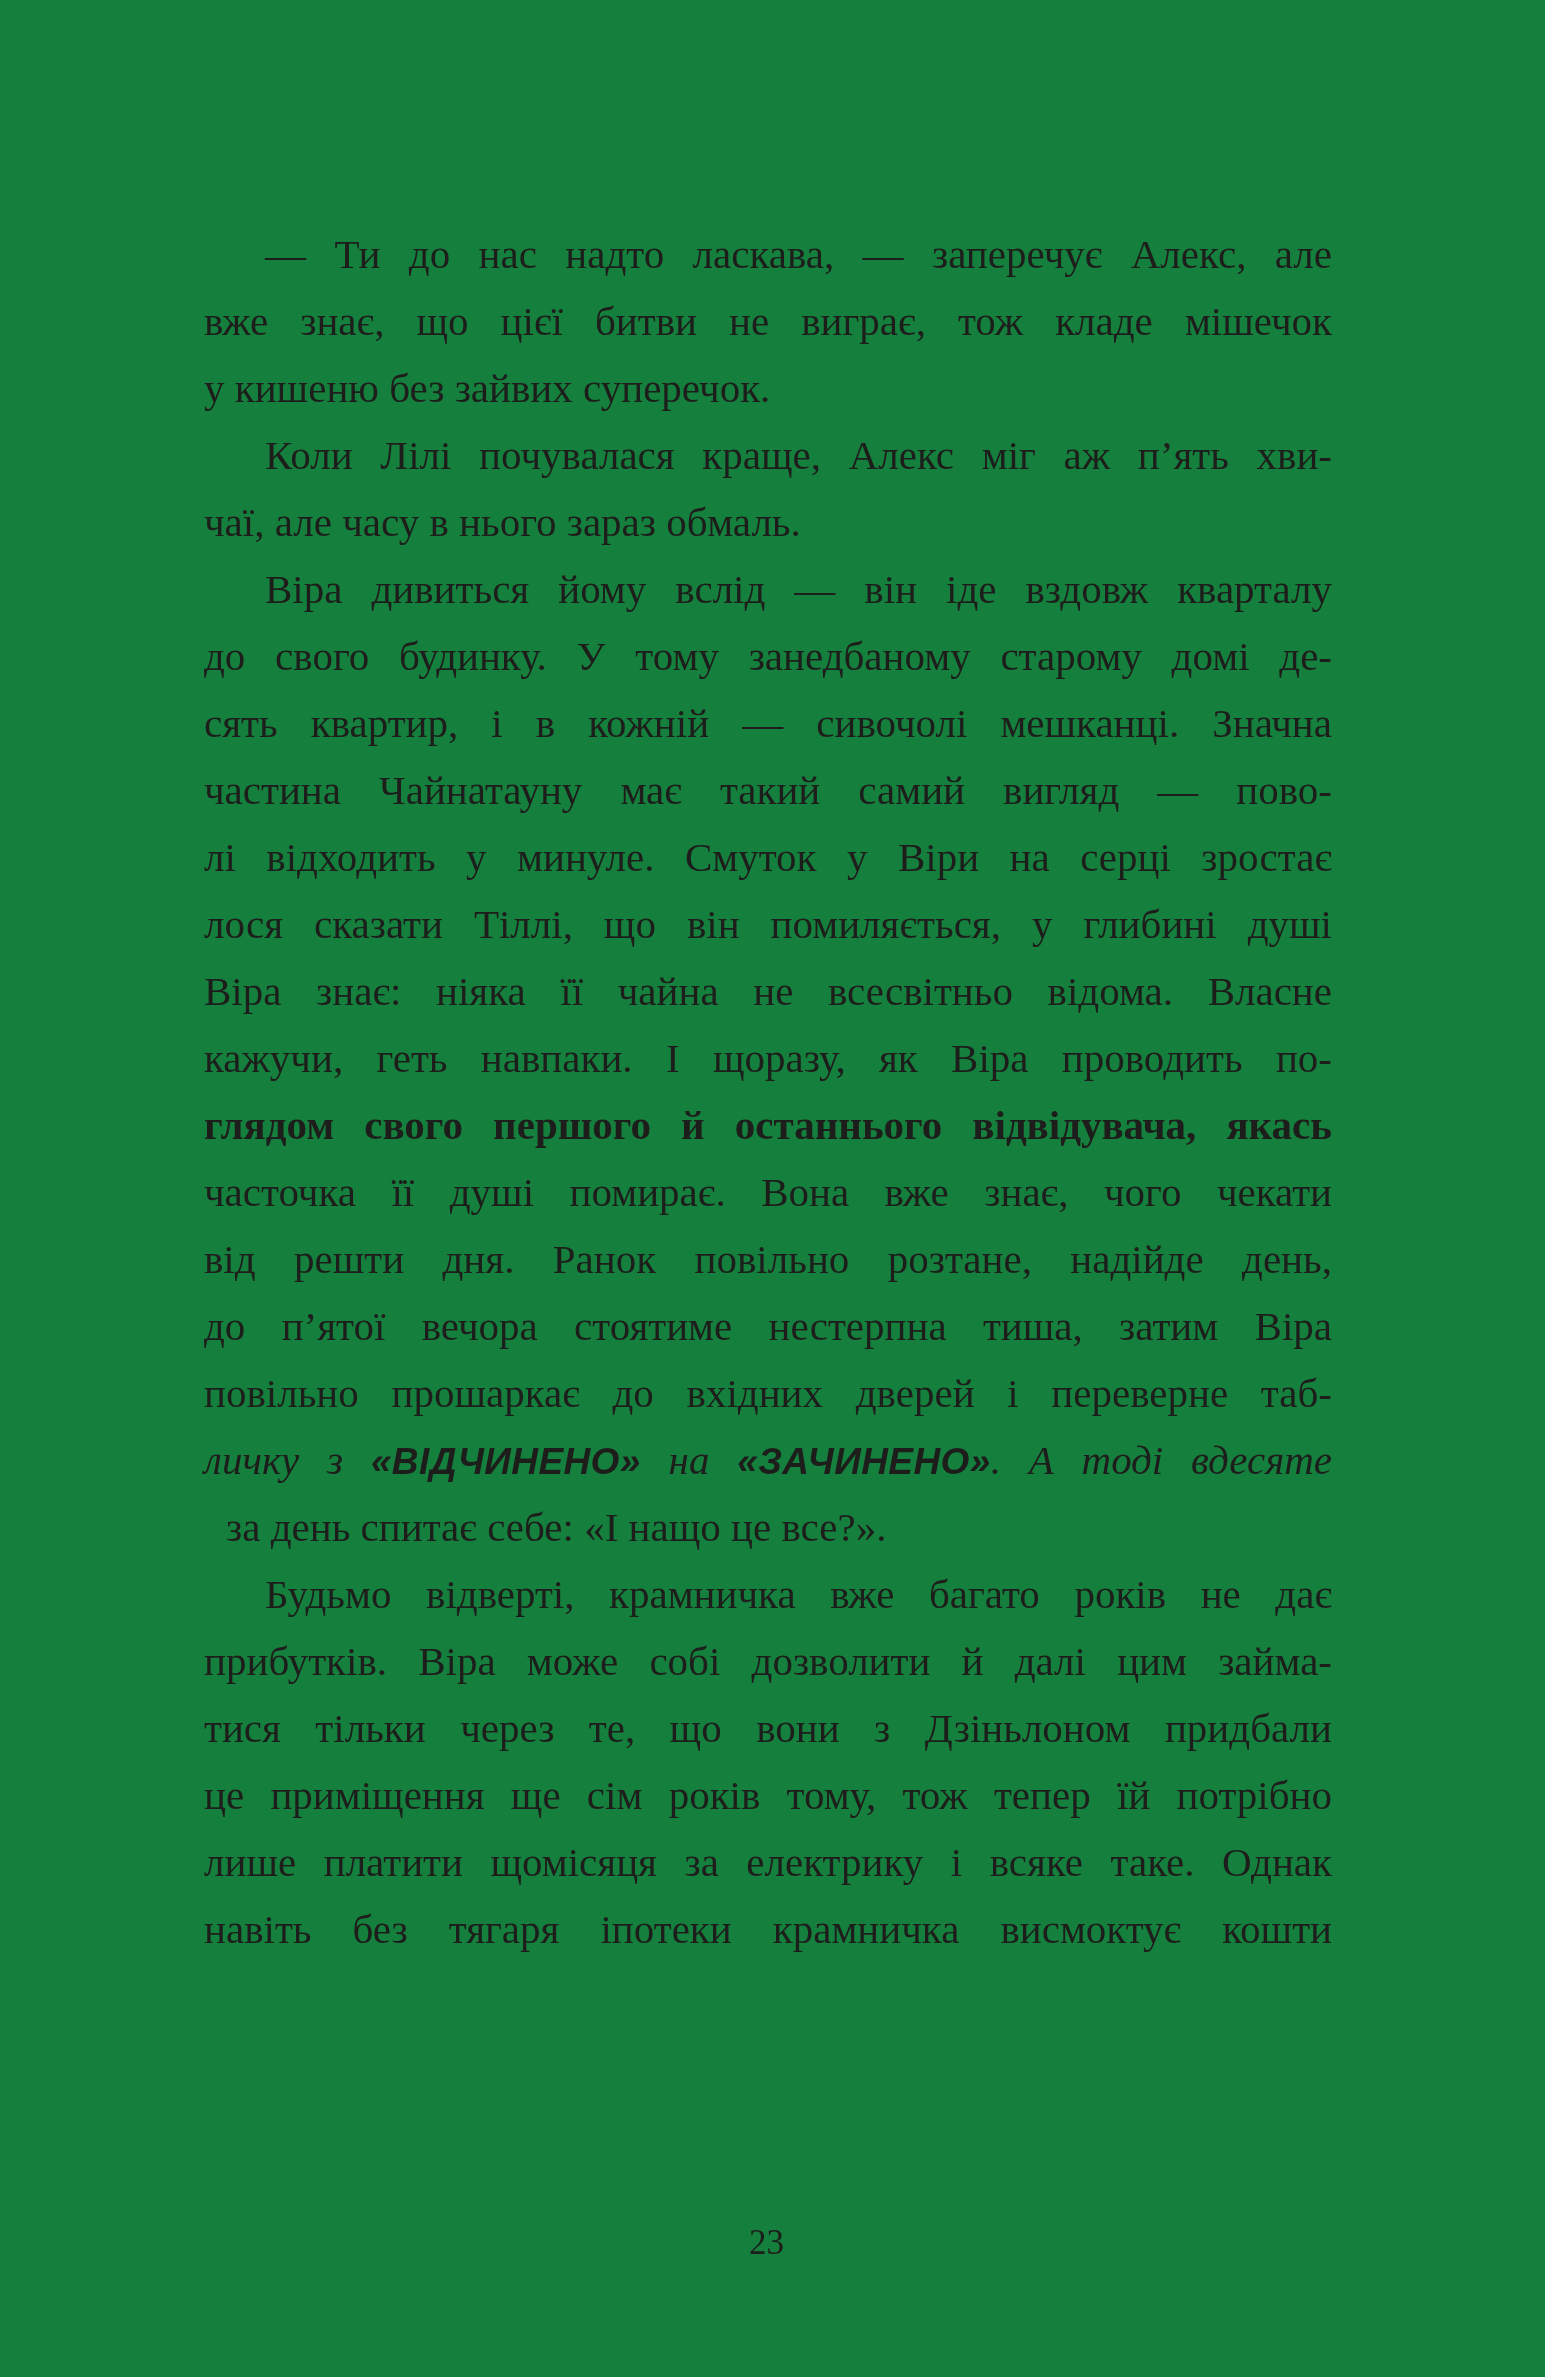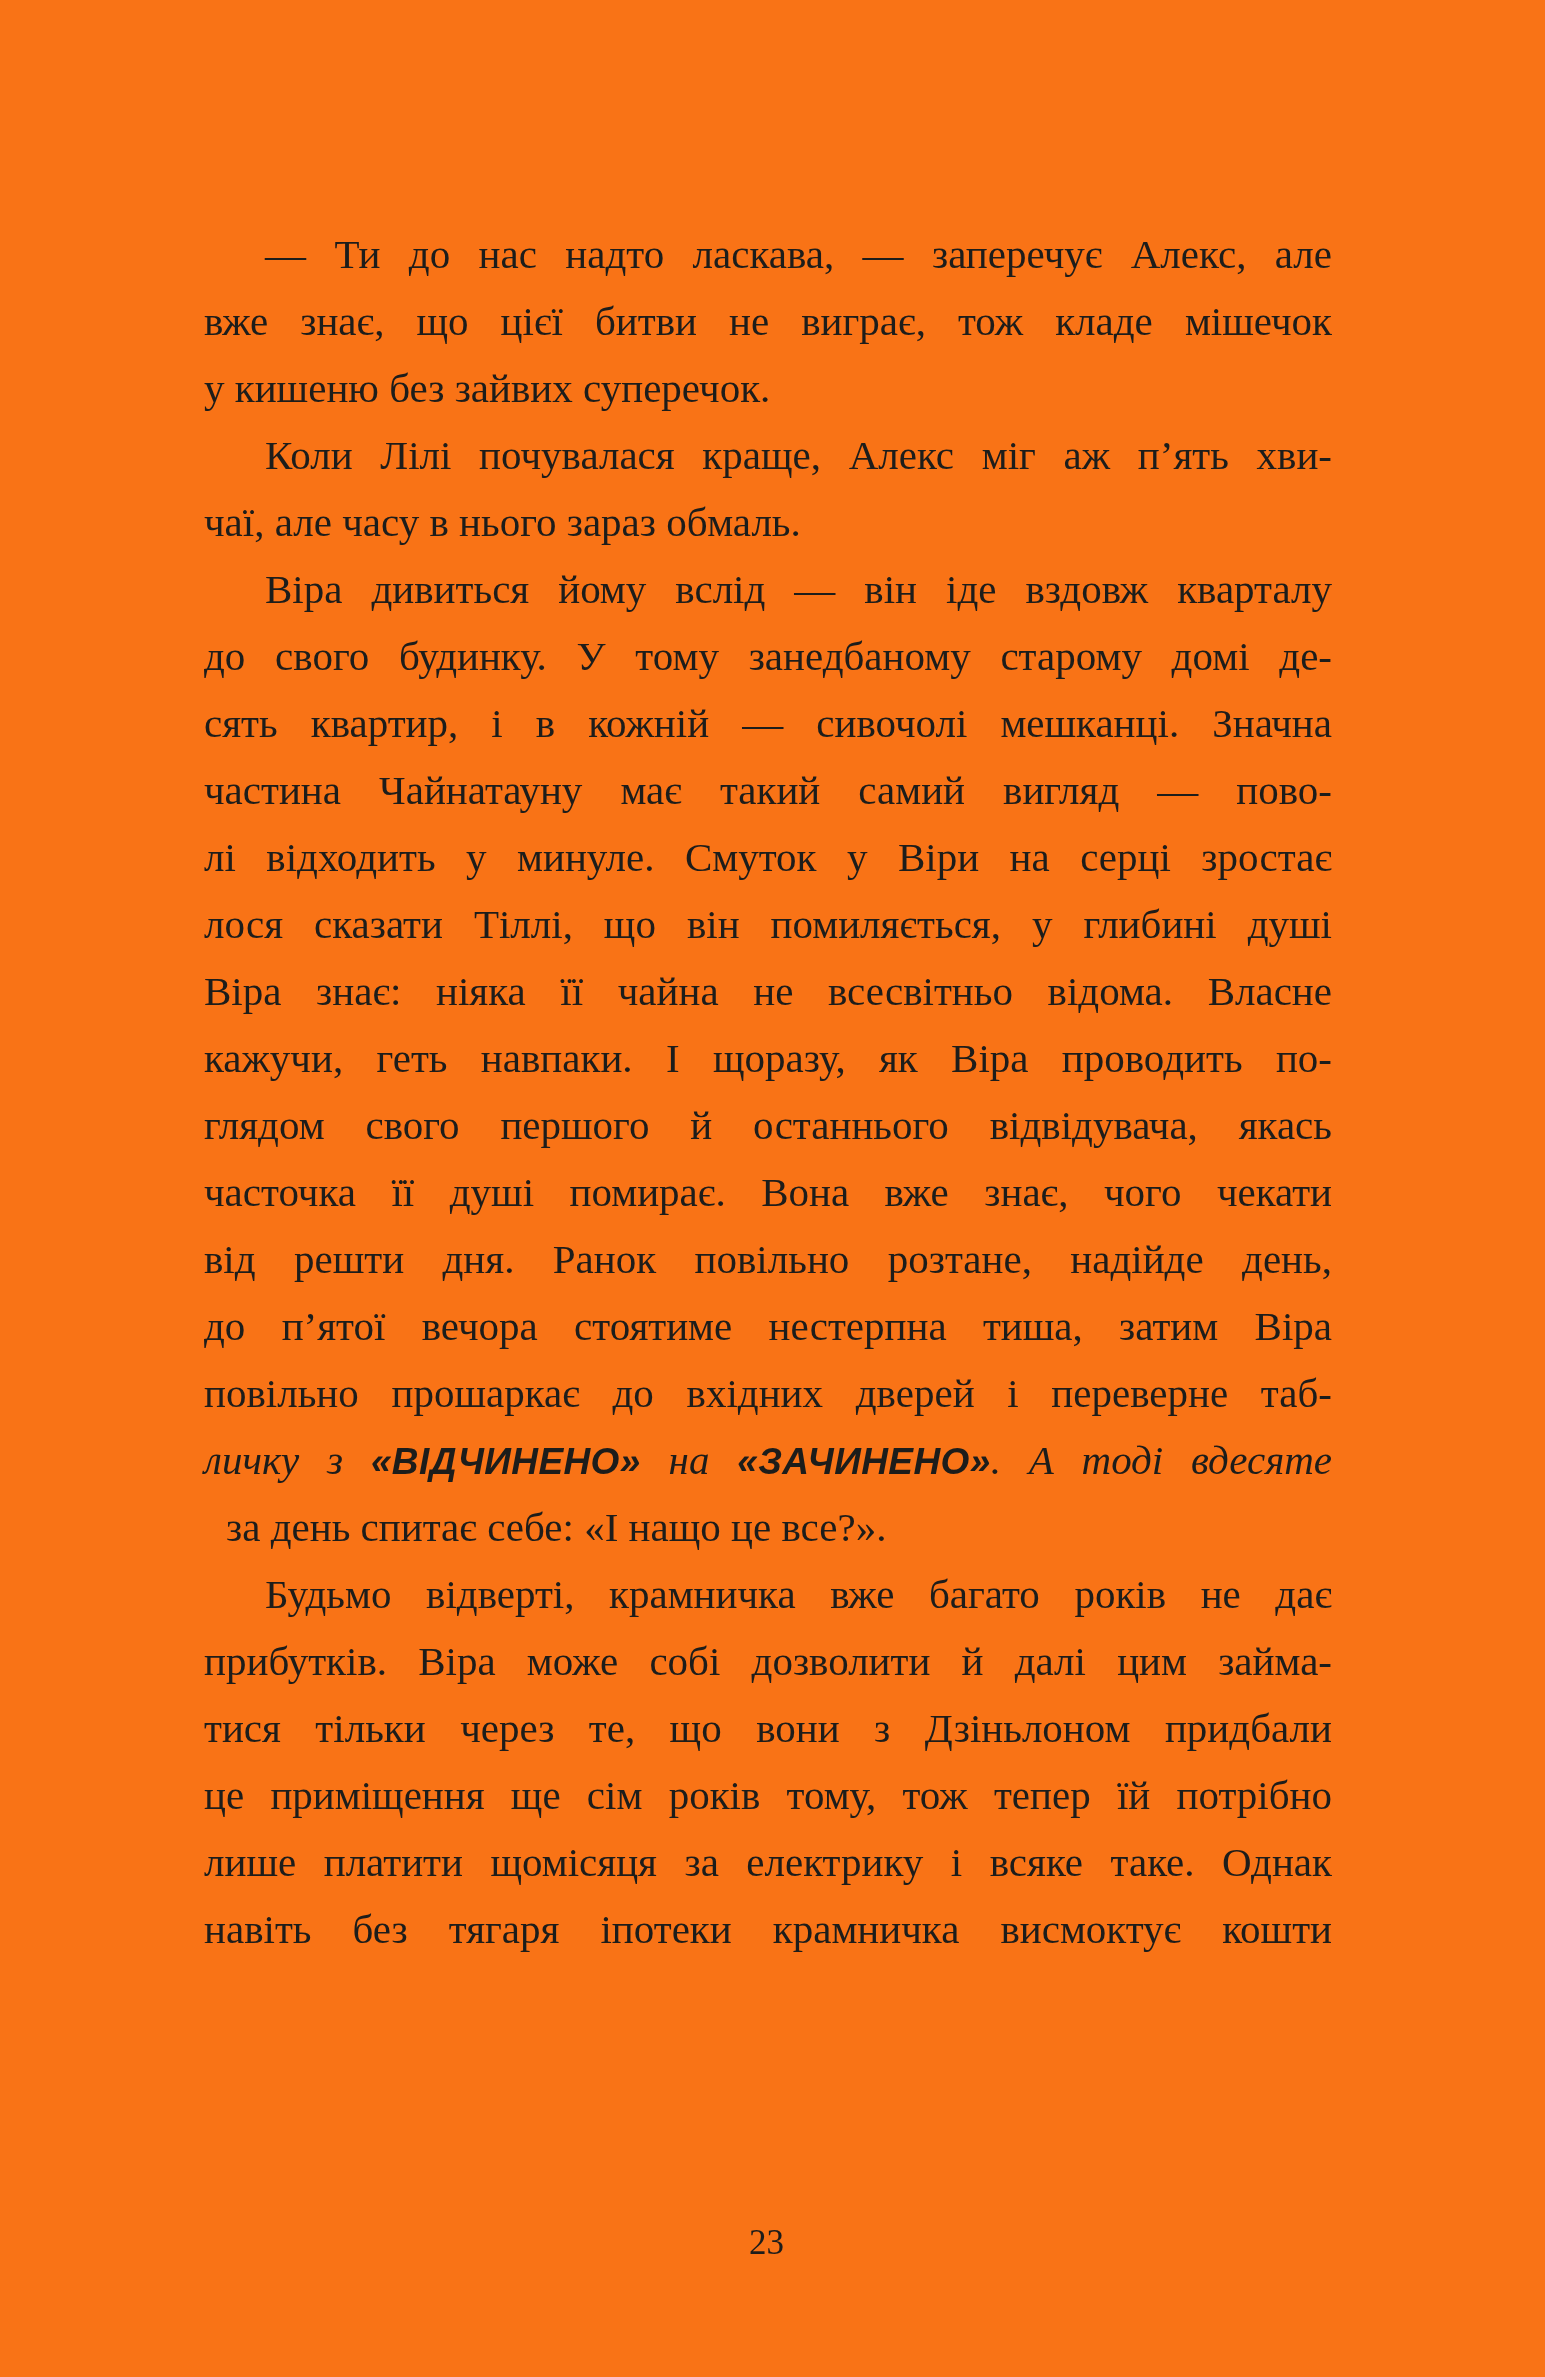--- a/index.html
+++ b/index.html
@@ -14,21 +14,21 @@
       overflow: hidden;
       color: #1d1d1b;
       font-family: "Liberation Serif", "DejaVu Serif", serif;
     }
     .page {
       position: absolute;
       left: 0;
       top: 0;
       width: 1545px;
       height: 2377px;
-      background: #f97316;
+      background: #15803d;
     }
     .text-block {
       position: absolute;
       left: 204px;
       top: 221px;
       width: 1128px;
       font-size: 41px;
       line-height: 67px;
     }
     .line {
@@ -115,21 +115,21 @@
       <div class="line">
           <span class="line-inner" style="white-space: normal; display: block; width: 100%;">лося сказати Тіллі, що він помиляється, у глибині душі</span>
         </div>
       <div class="line">
           <span class="line-inner" style="white-space: normal; display: block; width: 100%;">Віра знає: ніяка її чайна не всесвітньо відома. Власне</span>
         </div>
       <div class="line">
           <span class="line-inner" style="white-space: normal; display: block; width: 100%;">кажучи, геть навпаки. І щоразу, як Віра проводить по-</span>
         </div>
       <div class="line">
-          <span class="line-inner" style="white-space: normal; display: block; width: 100%;">глядом свого першого й останнього відвідувача, якась</span>
+          <span class="line-inner" style="white-space: normal; display: block; width: 100%; font-weight: bold;">глядом свого першого й останнього відвідувача, якась</span>
         </div>
       <div class="line">
           <span class="line-inner" style="white-space: normal; display: block; width: 100%;">часточка її душі помирає. Вона вже знає, чого чекати</span>
         </div>
       <div class="line">
           <span class="line-inner" style="white-space: normal; display: block; width: 100%;">від решти дня. Ранок повільно розтане, надійде день,</span>
         </div>
       <div class="line">
           <span class="line-inner" style="white-space: normal; display: block; width: 100%;">до п’ятої вечора стоятиме нестерпна тиша, затим Віра</span>
         </div>

